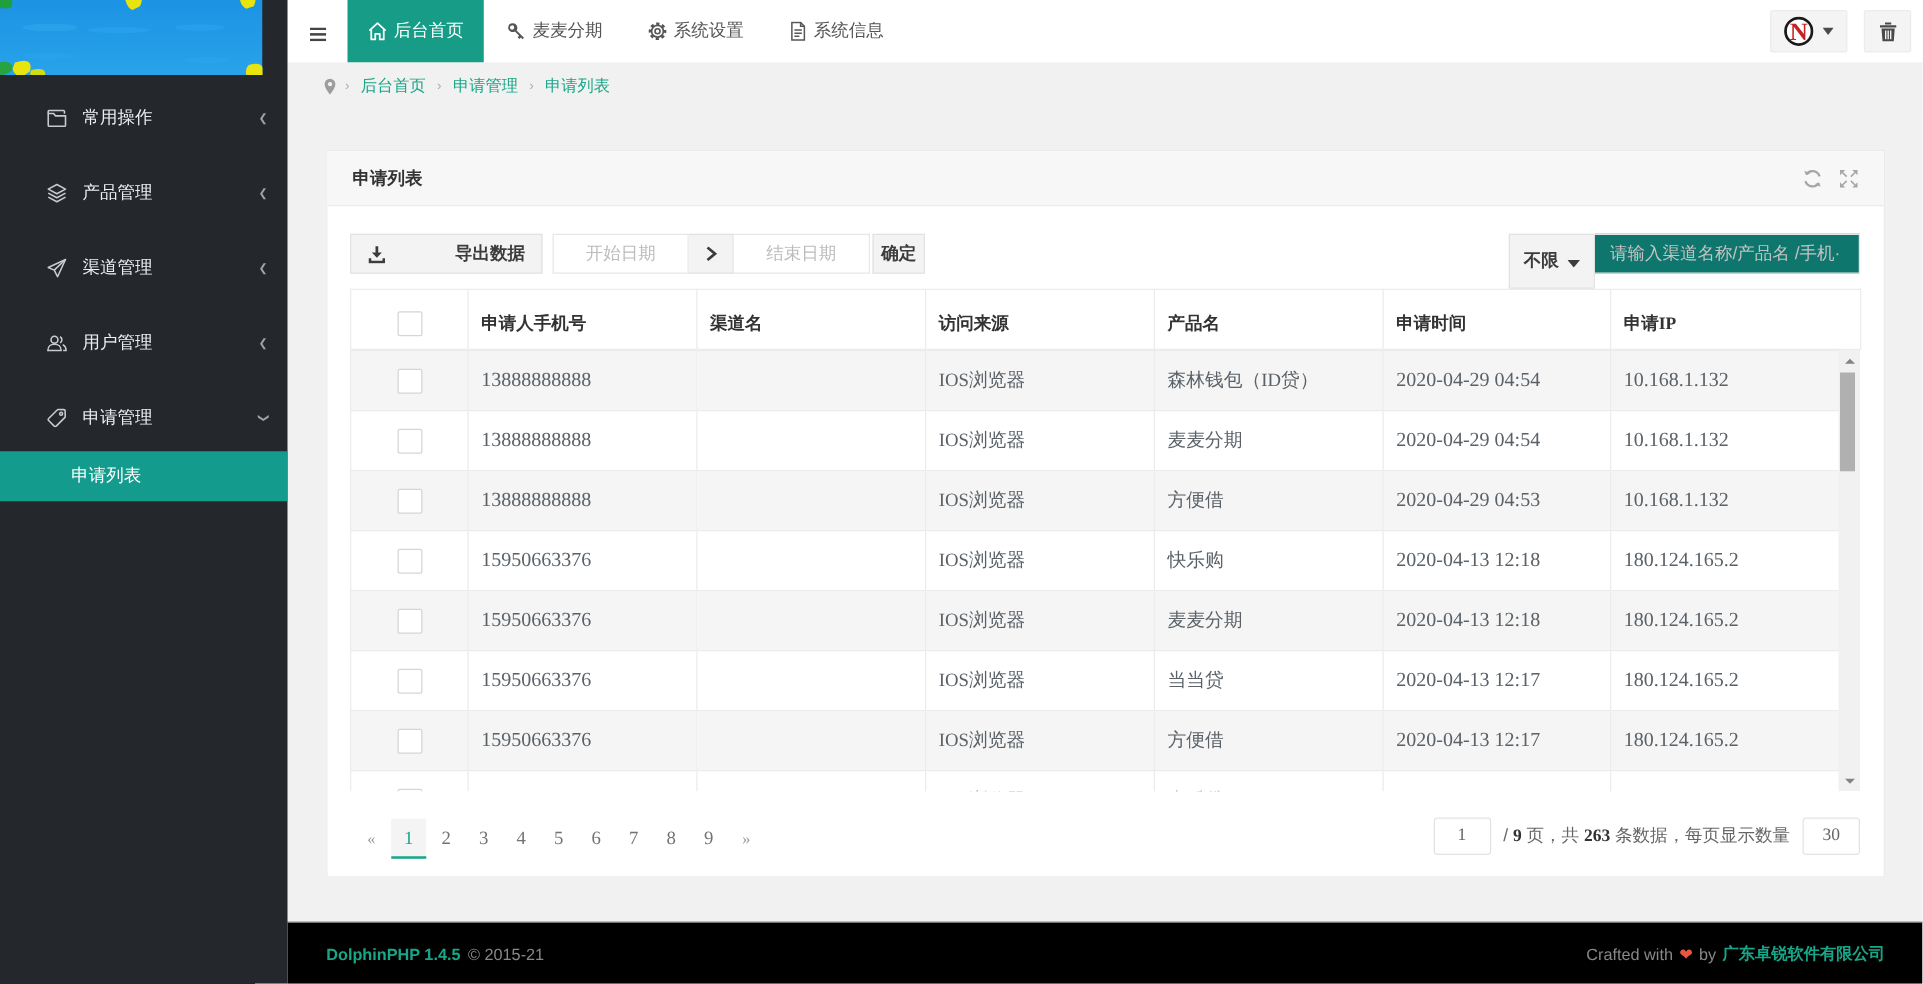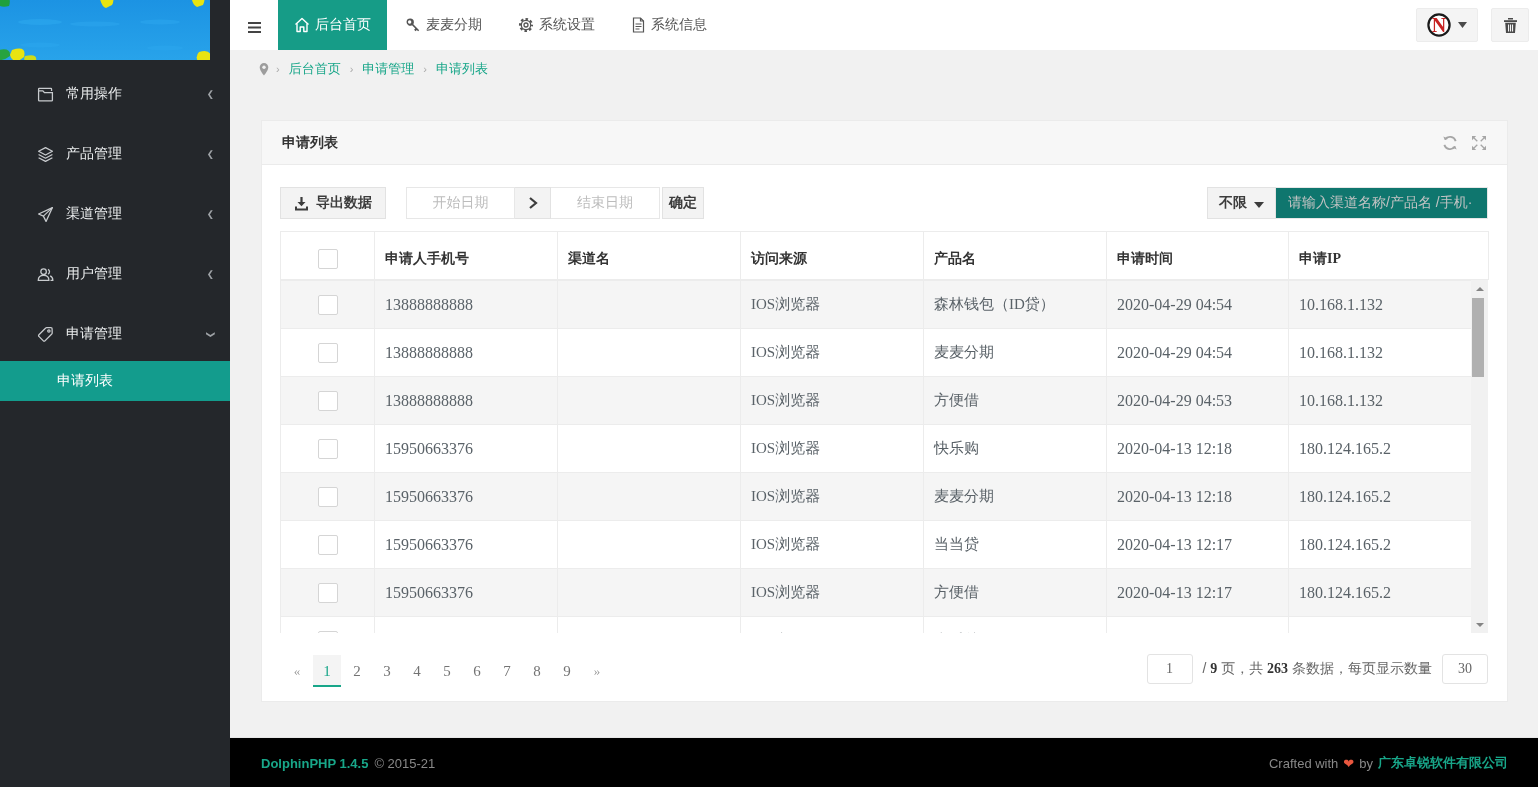--- a/index.html
+++ b/index.html
@@ -41,21 +41,21 @@
 .card-tools { margin-left:auto; display:flex; gap:13px; color:#a6a6a6; align-items:center; }
 .card-body { position:relative; height:536px; }
 
 
 .toolbar { position:absolute; left:18px; top:22px; height:32px; display:flex; }
 .btn { height:32px; background:#f3f3f3; border:1px solid #e2e2e2; color:#3c3c3c; font-weight:bold; font-size:14px; display:flex; align-items:center; padding:0 13px; }
 .btn svg { margin-right:7px; }
 .dateinp { height:32px; width:109px; background:#fff; border:1px solid #e7e7e7; color:#bcbcbc; font-size:14px; display:flex; align-items:center; justify-content:center; }
 .gt-btn { height:32px; width:36px; background:#f3f3f3; border:1px solid #e2e2e2; display:flex; align-items:center; justify-content:center; }
 .search-right { position:absolute; right:19px; top:22px; height:32px; display:flex; }
-.sel { height:32px; background:#f3f3f3; border:1px solid #e2e2e2; font-weight:bold; color:#3c3c3c; display:flex; align-items:center; padding:0 11px; }
+.sel { height:44px; background:#f3f3f3; border:1px solid #e2e2e2; font-weight:bold; color:#3c3c3c; display:flex; align-items:center; padding:0 11px; }
 .sel .caret { margin-left:7px; }
 .search-inp { height:32px; width:212px; background:#0f766e; border:1px solid #e7e7e7; border-left:none; color:#c3c3c3; font-size:14px; display:flex; align-items:center; padding-left:12px; }
 
 
 .tbl-wrap { position:absolute; left:18px; top:66px; width:1208px; }
 table.grid { border-collapse:collapse; table-layout:fixed; width:1208px; }
 table.grid th, table.grid td { font-family:"Liberation Serif",serif; border:1px solid #ececec; font-size:15px; padding:0 0 0 10px; height:48px; overflow:hidden; white-space:nowrap; }
 table.grid th { text-align:left; font-size:14px; color:#333; background:#fff; font-weight:bold; padding:6px 11px 0 10px; }
 table.grid td { color:#5a6268; }
 .scroll-area { position:relative; width:1208px; height:353px; overflow:hidden; }
@@ -261,21 +261,21 @@
           <path d="M1 1 h4.2 L1 5.2 z" stroke="none"></path>
           <path d="M15 1 v4.2 L10.8 1 z" stroke="none"></path>
           <path d="M1 15 v-4.2 L5.2 15 z" stroke="none"></path>
           <path d="M15 15 h-4.2 L15 10.8 z" stroke="none"></path>
           <path d="M3 3 L6.3 6.3 M13 3 L9.7 6.3 M3 13 L6.3 9.7 M13 13 L9.7 9.7" fill="none"></path>
         </svg>
       </span>
   </div>
   <div class="card-body">
     <div class="toolbar">
-      <div class="btn" style="margin-right:20px;">
+      <div class="btn" style="margin-right:8px;gap:48px;">
           <svg width="15" height="15" viewBox="0 0 15 15" fill="#3c3c3c">
             <path d="M6.4 1 h2.2 v5 h2.9 L7.5 10.2 L3.5 6 h2.9 z"></path>
             <path d="M1 10.5 h2 v2 h9 v-2 h2 v4 h-13 z"></path>
           </svg>
           <span>导出数据</span>
         </div>
       <div class="dateinp">开始日期</div>
       <div class="gt-btn" style="border-left:none;">
           <svg width="10" height="12" viewBox="0 0 10 12" fill="none" stroke="#3c3c3c" stroke-width="2.2">
             <path d="M2 1 L8 6 L2 11"></path>

